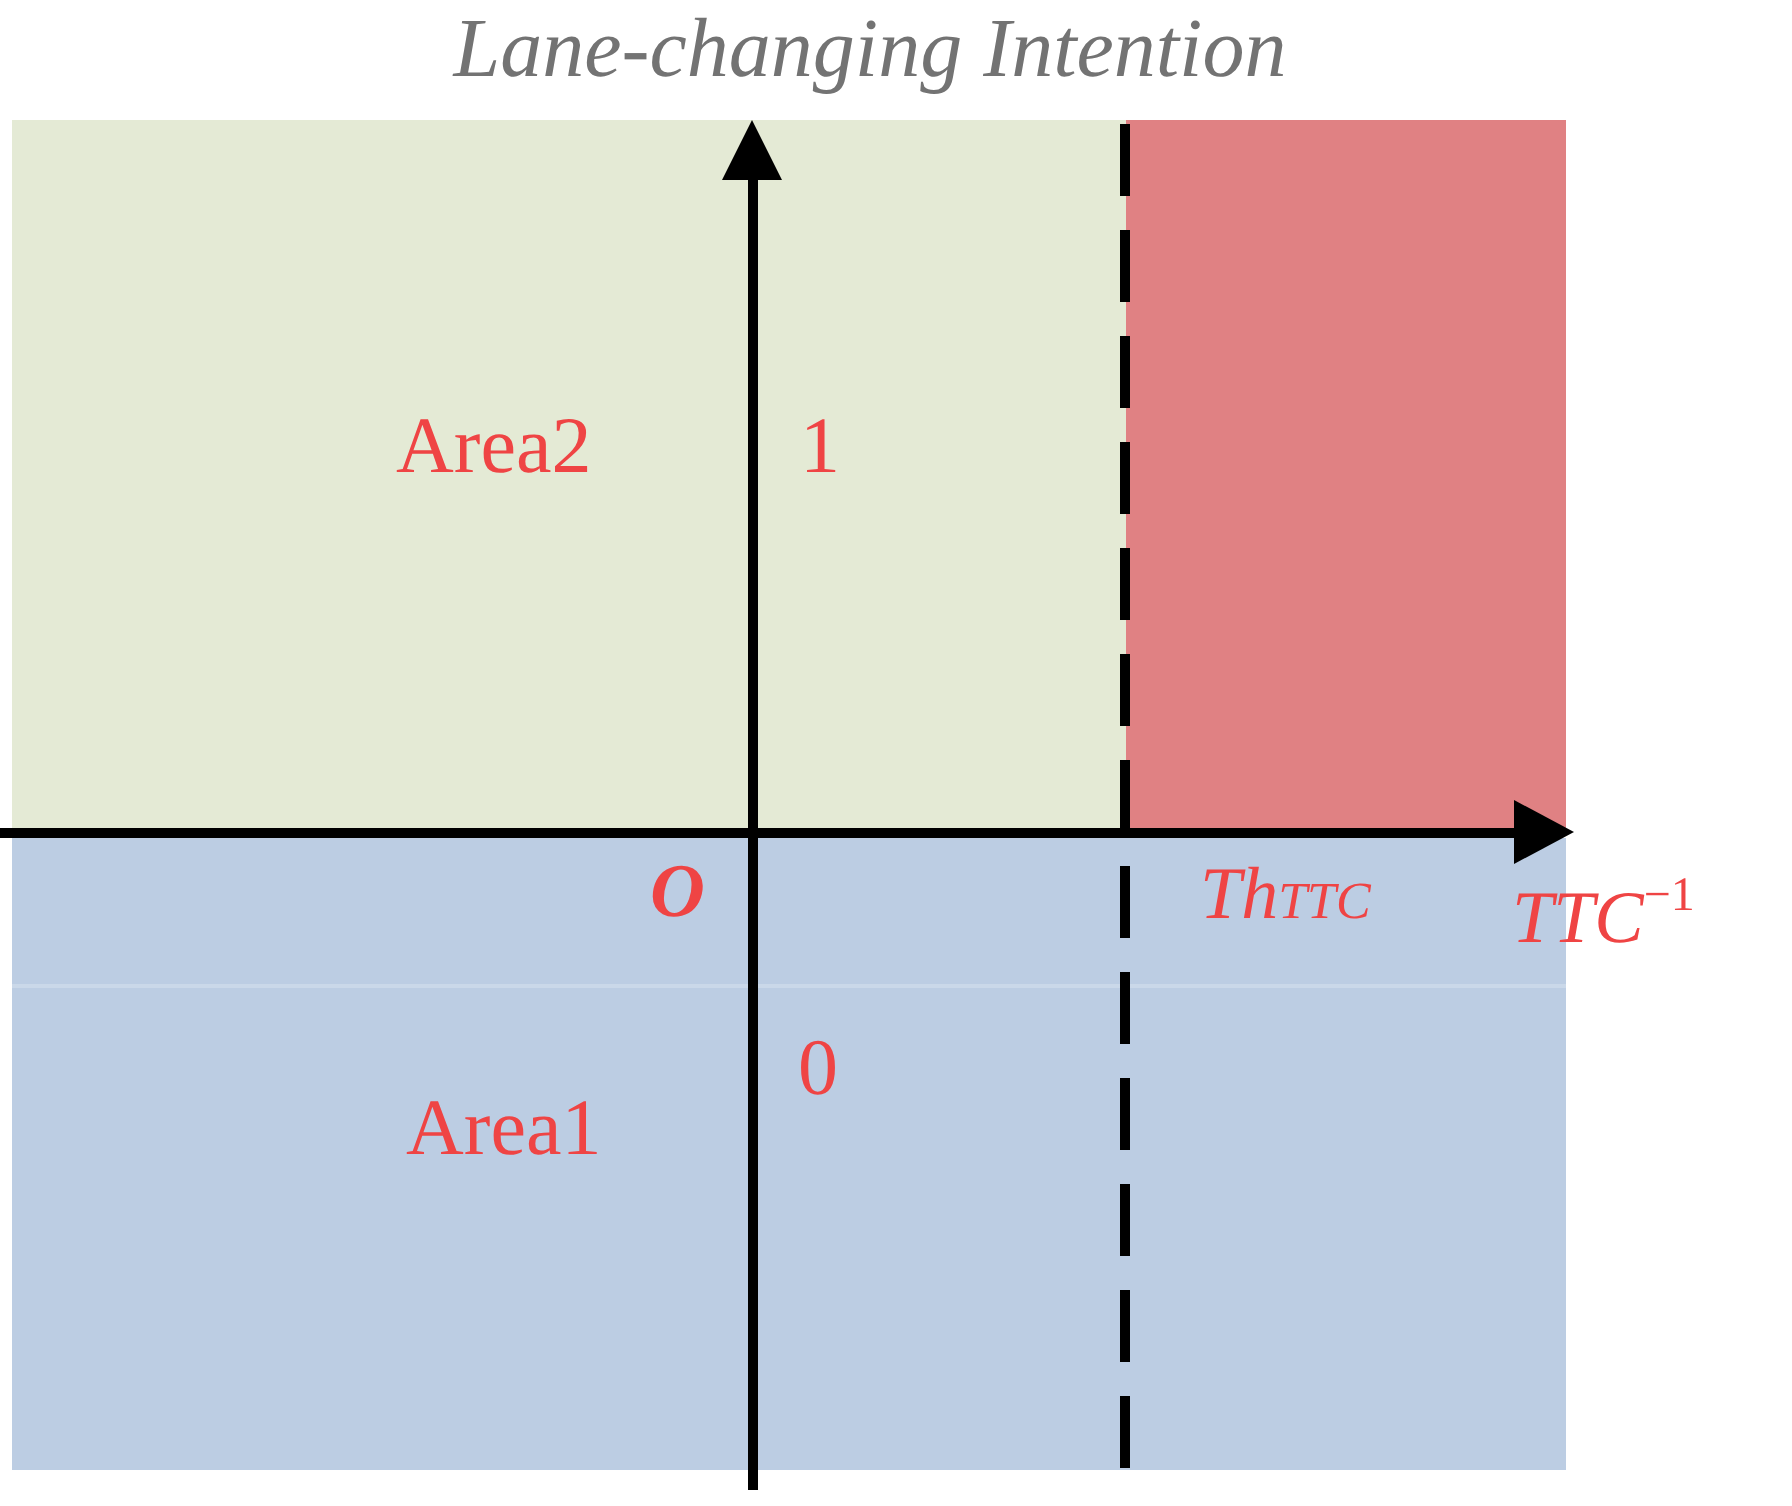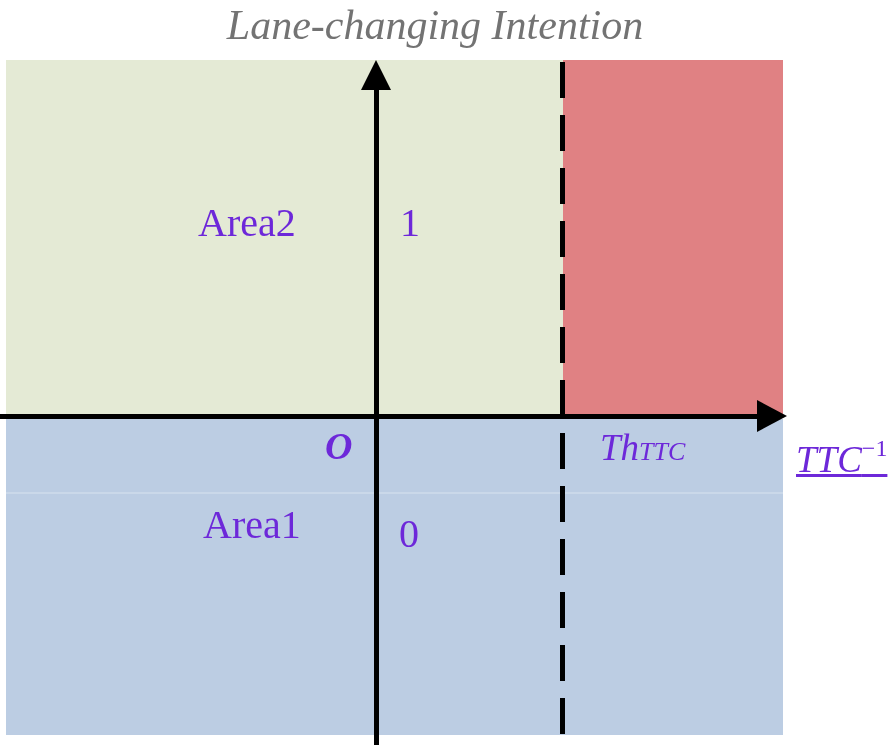--- a/index.html
+++ b/index.html
@@ -119,38 +119,38 @@
       #000000 0px, #000000 36px,
       rgba(0,0,0,0) 36px, rgba(0,0,0,0) 53px
     );
     background-size: 5px 53px;
     background-repeat: repeat-y;
   }
 
   
   .plot-label {
     position: absolute;
-    color: #6d28d9;
+    color: #ef4444;
     white-space: nowrap;
   }
   #label-area2 {
     left: 198px;
     top: 201px;
     font-size: 40px;
     line-height: 44px;
   }
   #label-area3 {
     left: 612px;
     top: 201px;
     font-size: 40px;
     line-height: 44px;
   }
   #label-area1 {
     left: 203px;
-    top: 503px;
+    top: 542px;
     font-size: 40px;
     line-height: 44px;
   }
   #label-value-one {
     left: 400px;
     top: 201px;
     font-size: 40px;
     line-height: 44px;
   }
   #label-value-zero {
@@ -172,26 +172,25 @@
     top: 427px;
     font-size: 37px;
     line-height: 41px;
     font-style: italic;
   }
   #label-threshold .sub {
     font-size: 26px;
     font-style: italic;
   }
   #label-xaxis {
-    left: 796px;
+    left: 756px;
     top: 428px;
     font-size: 37px;
     line-height: 41px;
     font-style: italic;
-    text-decoration: underline;
   }
   #label-xaxis .sup {
     font-size: 24px;
     vertical-align: 16px;
     font-style: normal;
   }
 </style>
 </head>
 <body>
 

